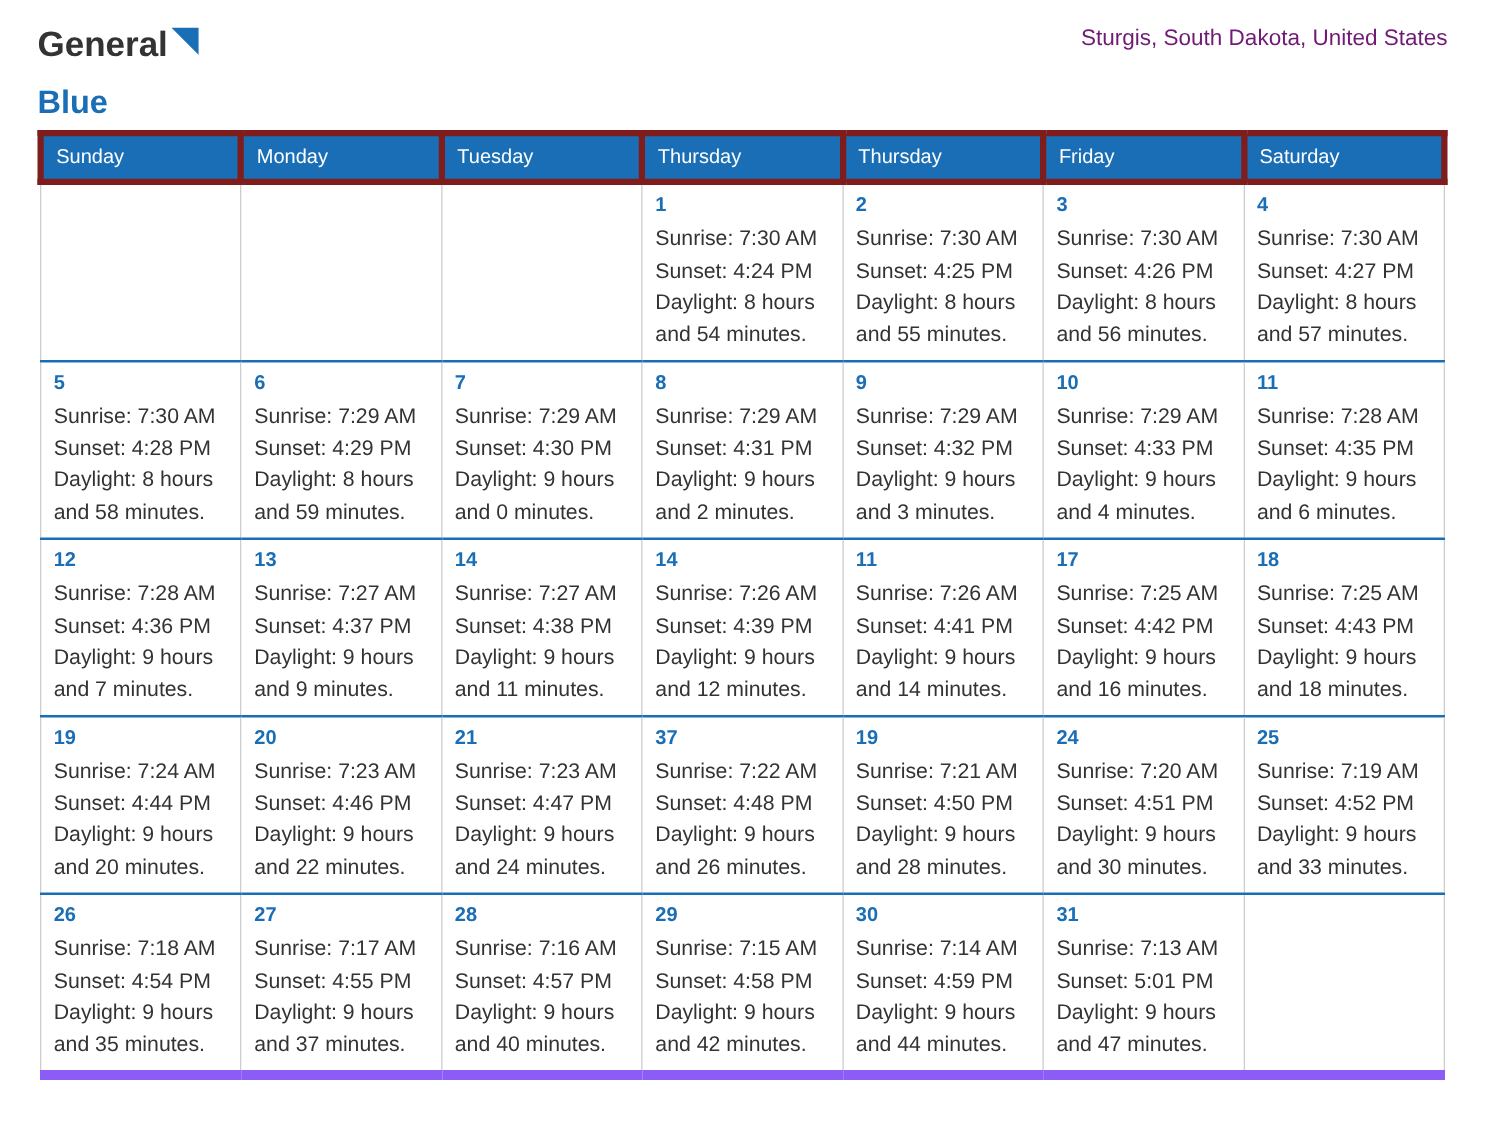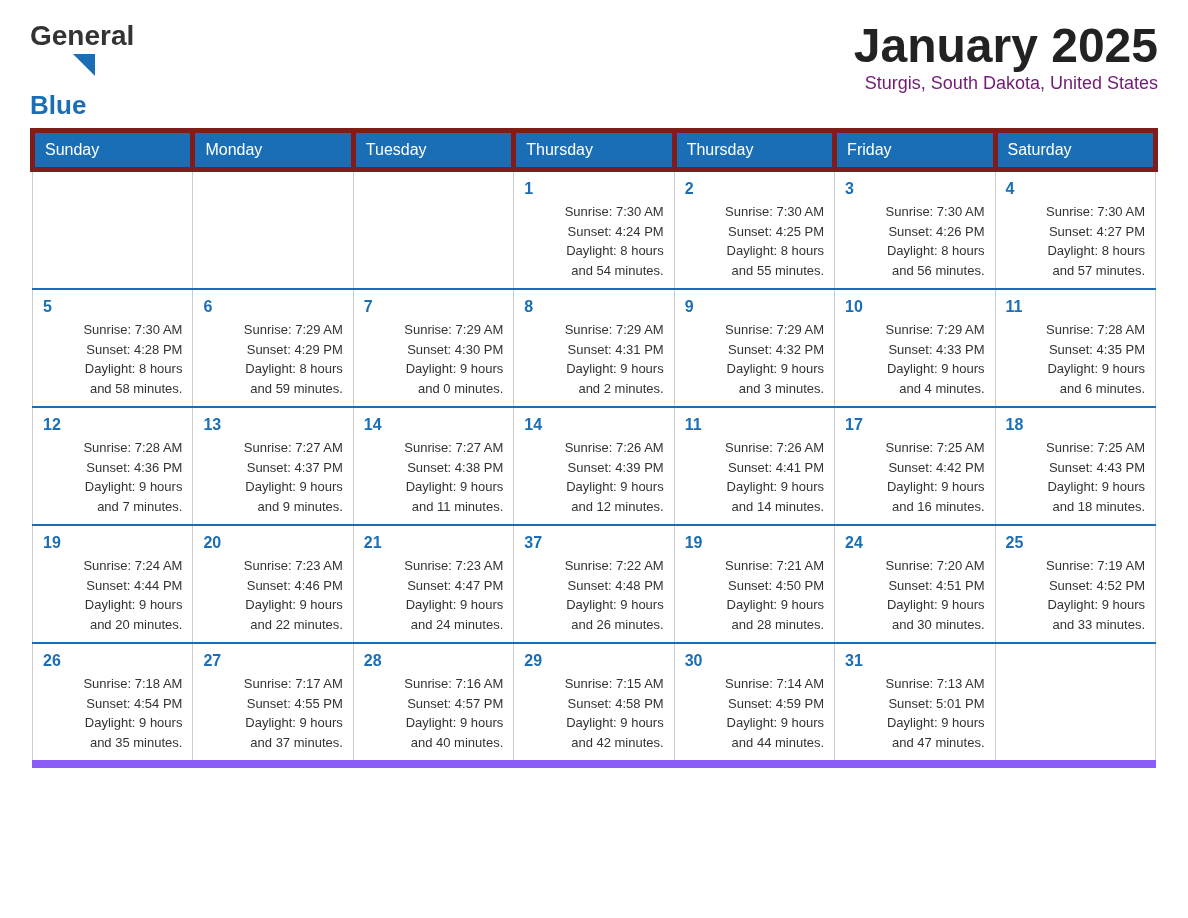--- a/index.html
+++ b/index.html
@@ -20,22 +20,20 @@
       font-size: 28px;
       font-weight: bold;
       color: #333;
     }
     .logo-wrapper {
       display: flex;
       flex-direction: column;
     }
     .logo-line1 {
       display: flex;
-      align-items: center;
-      flex-direction: column;
     }
     .logo-line2 {
       font-size: 26px;
       font-weight: bold;
       color: #1a6eb5;
       line-height: 1;
       margin-top: 16px;
     }
     .title-section {
       text-align: right;
@@ -75,24 +73,23 @@
       color: #333;
     }
     .day-number {
       font-size: 16px;
       font-weight: bold;
       color: #1a6eb5;
       display: block;
       margin-bottom: 4px;
     }
     .day-info {
-      font-size: 13px;
+      font-size: 17px;
       color: #333;
       line-height: 1.5;
-      text-align: right;
     }
     .calendar tr td {
       border-bottom: 8px solid #8b5cf6;
     }
     .calendar tbody tr:not(:last-child) td {
       border-bottom: 2px solid #1a6eb5;
     }
     .empty-cell {
       background: #fff;
     }
@@ -104,21 +101,20 @@
   <div class="logo-wrapper">
     <div class="logo-line1">
       <span class="logo-text-general">General</span>
       <svg width="22" height="22" viewBox="0 0 22 22" style="margin-left:3px; margin-top:2px;">
         <polygon points="0,0 22,0 22,22" fill="#1a6eb5"></polygon>
       </svg>
     </div>
     <div class="logo-line2">Blue</div>
   </div>
   <div class="title-section">
-    <div class="main-title">January 2025</div>
     <div class="subtitle">Sturgis, South Dakota, United States</div>
   </div>
 </div>
 
 <table class="calendar">
   <thead>
     <tr>
     <th>Sunday</th>
         <th>Monday</th>
         <th>Tuesday</th>

